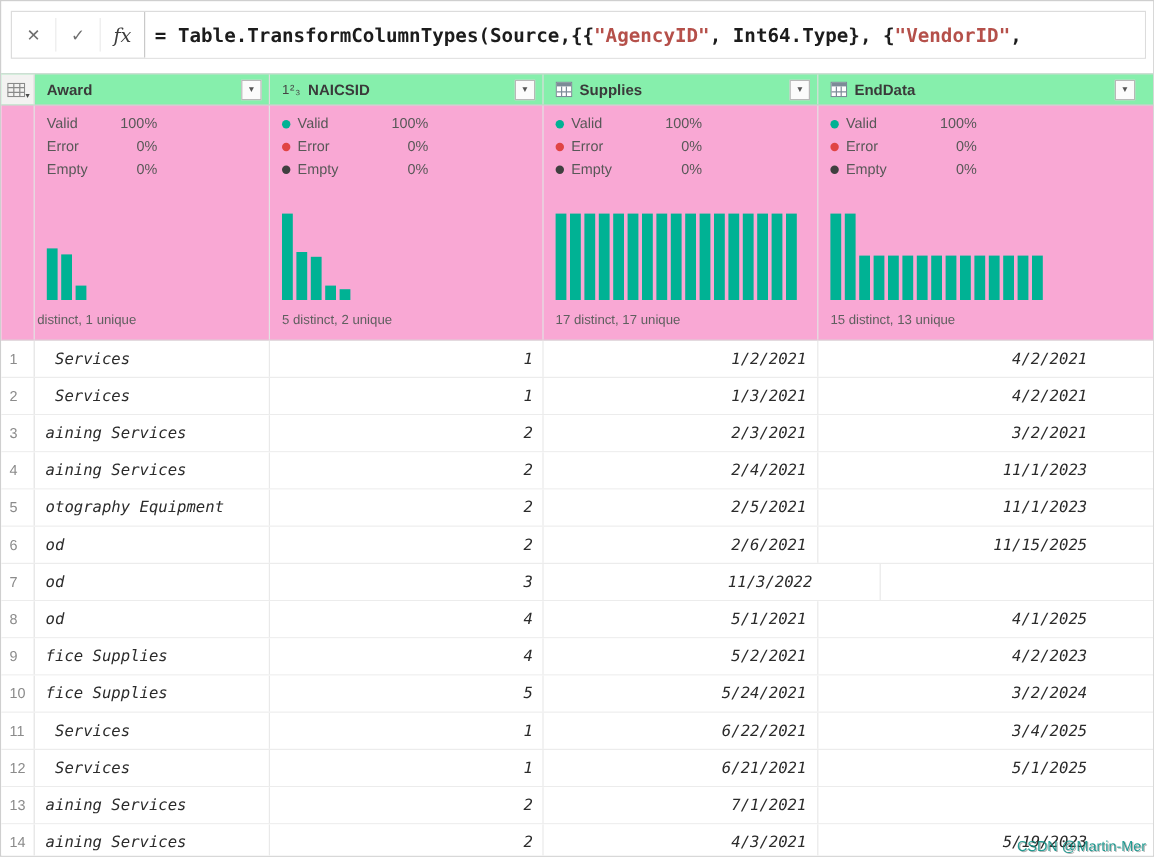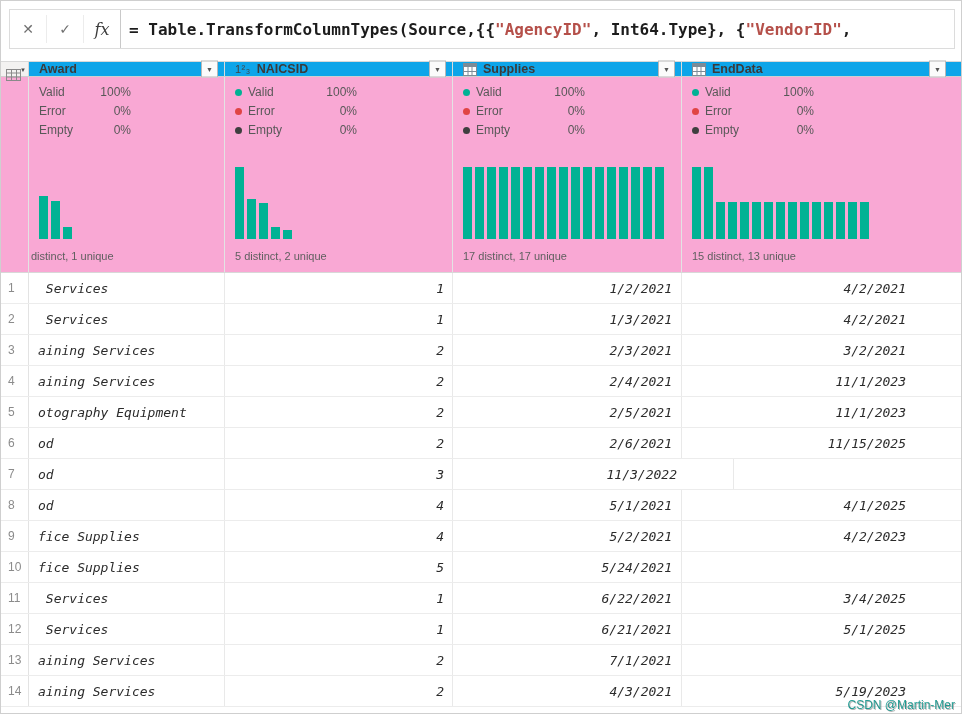--- a/index.html
+++ b/index.html
@@ -25,21 +25,21 @@
 
   
   .grid { position: absolute; top: 60px; left: 0; right: 0; bottom: 0; }
 
   .w-gutter { width: 28px;  flex: none; }
   .w-0 { width: 196px; flex: none; }
   .w-1 { width: 228px; flex: none; }
   .w-2 { width: 229px; flex: none; }
   .w-3 { width: 281px; flex: none; }
 
-  .header-row { display: flex; height: 16px; background: #0ea5e9;
+  .header-row { display: flex; height: 27px; background: #86efac;
                 border-top: 1px solid #d9d9d9; border-bottom: 1px solid #cfcfcf; }
   .corner { position: relative; background: #f3f2f1; border-right: 1px solid #d6d6d6; }
   .corner svg { position: absolute; left: 5px; top: 7px; }
   .corner .corner-arrow { position: absolute; right: 2px; bottom: 3px; font-size: 6px; color: #4a4a4a; }
 
   .h-cell { position: relative; display: flex; align-items: center; gap: 6px;
             padding-left: 10px; border-right: 1px solid #dcdcdc;
             font-weight: bold; font-size: 12.5px; color: #3a3a3a; }
   .type-icon { display: inline-flex; align-items: center; }
   .num-icon { font-size: 11px; font-weight: normal; color: #444; letter-spacing: 0.5px; }
@@ -352,20 +352,21 @@
           <div class="d-cell w-0 c0">fice Supplies</div>
           <div class="d-cell w-1 c1">4</div>
           <div class="d-cell w-2 c2">5/2/2021</div>
           <div class="d-cell w-3 c3">4/2/2023</div>
         </div>
         <div class="t-row">
           <div class="g-cell">10</div>
           <div class="d-cell w-0 c0">fice Supplies</div>
           <div class="d-cell w-1 c1">5</div>
           <div class="d-cell w-2 c2">5/24/2021</div>
+          <div class="d-cell w-3 c3">3/2/2024</div>
         </div>
         <div class="t-row">
           <div class="g-cell">11</div>
           <div class="d-cell w-0 c0"> Services</div>
           <div class="d-cell w-1 c1">1</div>
           <div class="d-cell w-2 c2">6/22/2021</div>
           <div class="d-cell w-3 c3">3/4/2025</div>
         </div>
         <div class="t-row">
           <div class="g-cell">12</div>

